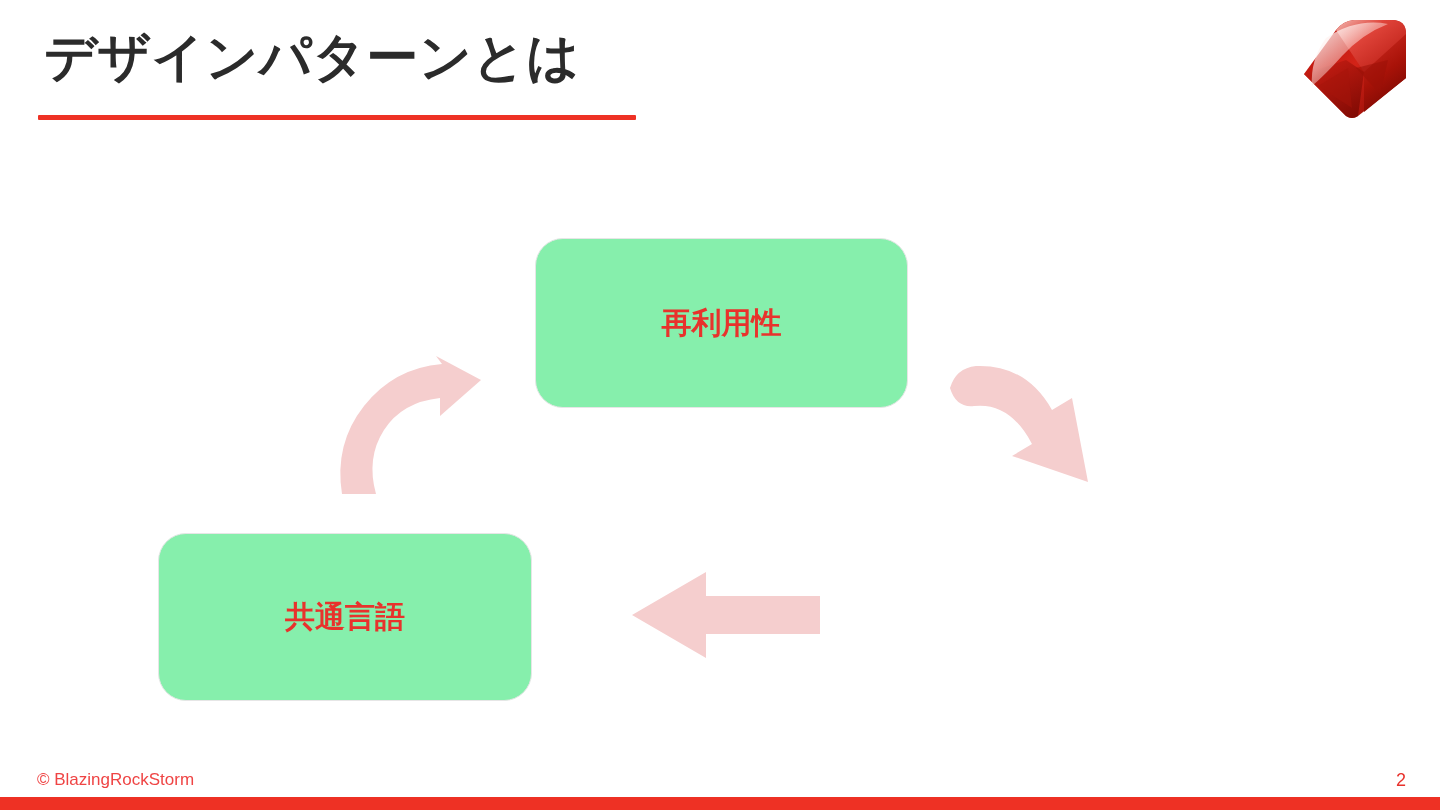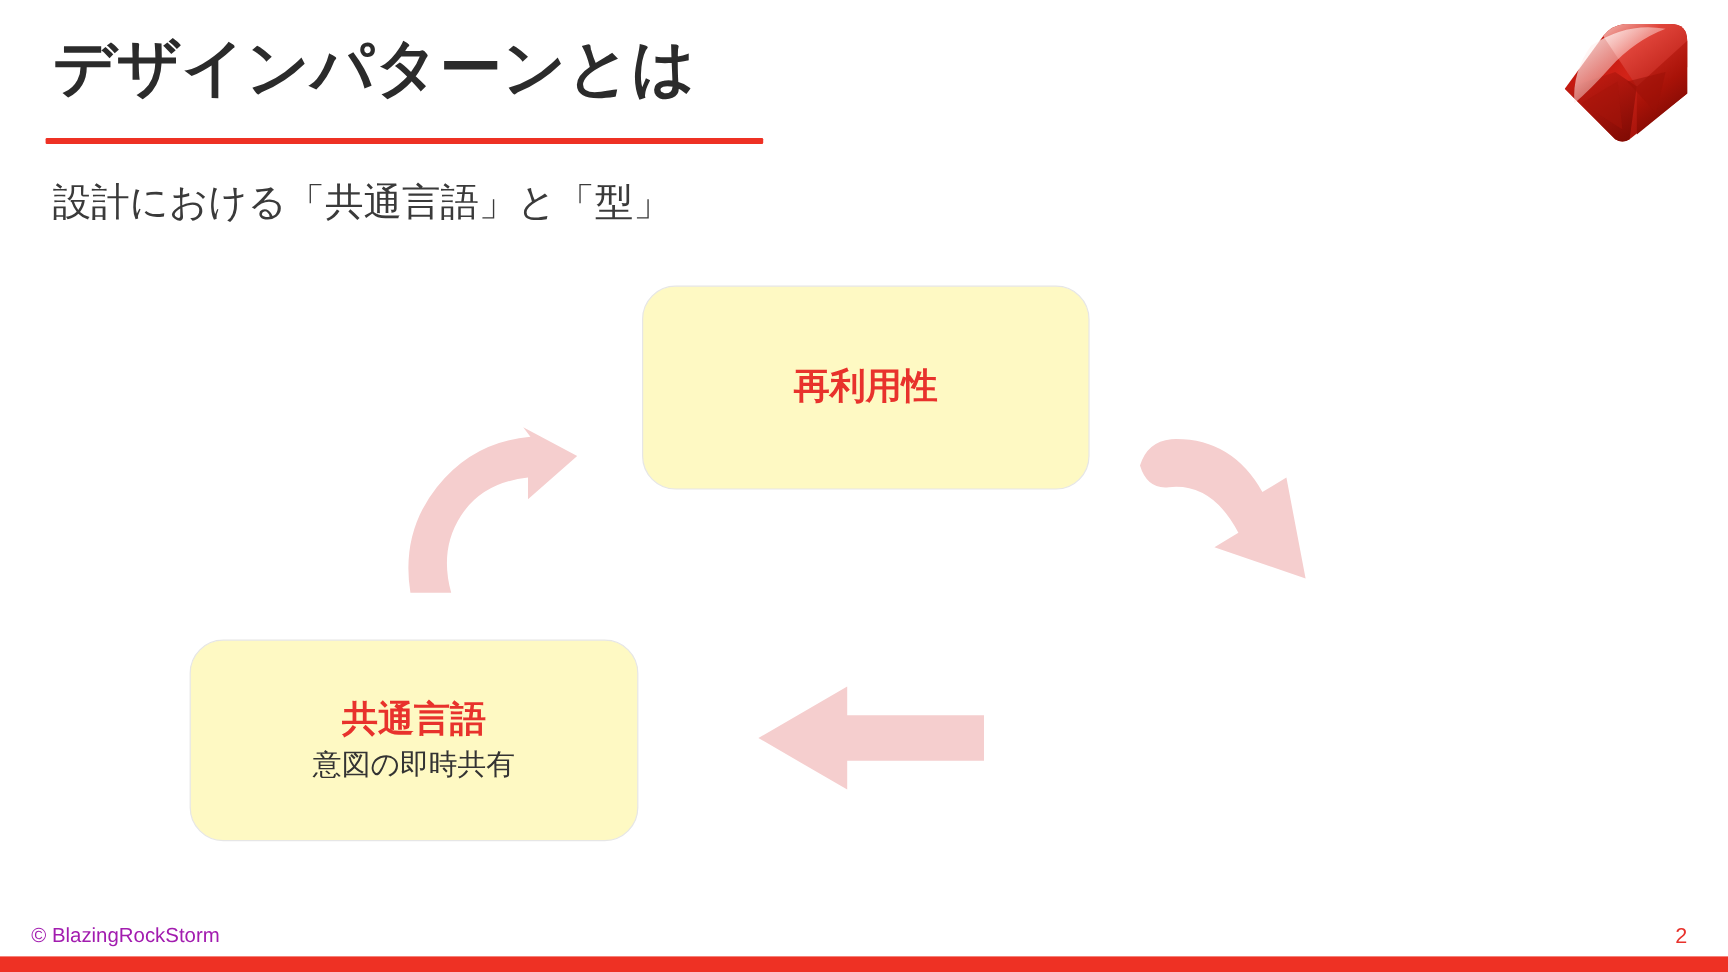--- a/index.html
+++ b/index.html
@@ -56,21 +56,21 @@
     left: 1296px;
     top: 16px;
     width: 118px;
     height: 104px;
   }
 
   
   .card {
     position: absolute;
     box-sizing: border-box;
-    background: #fef9c3;
+    background: #86efac;
     border: 1.5px solid #e6e6e6;
     border-radius: 28px;
     display: flex;
     flex-direction: column;
     align-items: center;
     justify-content: center;
   }
   .card-title {
     font-size: 30px;
     font-weight: bold;
@@ -97,24 +97,24 @@
     position: absolute;
     overflow: visible;
   }
   #arrow-reuse-to-maintain { left: 948px; top: 352px;  width: 160px; height: 150px; }
   #arrow-maintain-to-lang  { left: 630px; top: 570px;  width: 190px; height: 90px;  }
   #arrow-lang-to-reuse     { left: 336px; top: 358px;  width: 145px; height: 136px; }
 
   
   #footer-copyright {
     position: absolute;
-    left: 26px;
+    left: 37px;
     top: 770px;
     font-size: 17px;
-    color: #a21caf;
+    color: #ef4444;
     white-space: nowrap;
   }
   #footer-page-number {
     position: absolute;
     right: 34px;
     top: 770px;
     font-size: 18px;
     color: #E8322C;
     white-space: nowrap;
   }
@@ -127,21 +127,20 @@
     background: #EE3124;
   }
 </style>
 </head>
 <body>
 
 <div id="slide">
 
   <div id="slide-title">デザインパターンとは</div>
   <div id="title-rule"></div>
-  <div id="slide-subtitle">設計における「共通言語」と「型」</div>
 
   <svg id="ruby-logo" viewBox="0 0 118 104">
     <defs>
       <linearGradient id="rbTopFacet" x1="0" y1="0" x2="1" y2="1">
         <stop offset="0%" stop-color="#F2B8B2"></stop>
         <stop offset="35%" stop-color="#E0443A"></stop>
         <stop offset="100%" stop-color="#B3160D"></stop>
       </linearGradient>
       <linearGradient id="rbLeftFacet" x1="0" y1="0" x2="1" y2="0.7">
         <stop offset="0%" stop-color="#B71008"></stop>
@@ -184,20 +183,19 @@
     <path d="M6 136 Q-2 86 28 48 Q58 10 106 6 L100 -2 L145 22 L104 58 L104 40 Q66 44 48 72 Q30 100 40 136 Z" fill="#F5CECE"></path>
   </svg>
 
   <div class="card" id="card-reuse">
     <div class="card-title">再利用性</div>
   </div>
 
 
   <div class="card" id="card-language">
     <div class="card-title">共通言語</div>
-    <div class="card-desc">意図の即時共有</div>
   </div>
 
   <div id="footer-copyright">© BlazingRockStorm</div>
   <div id="footer-page-number">2</div>
   <div id="footer-bar"></div>
 
 </div>
 
 </body></html>

